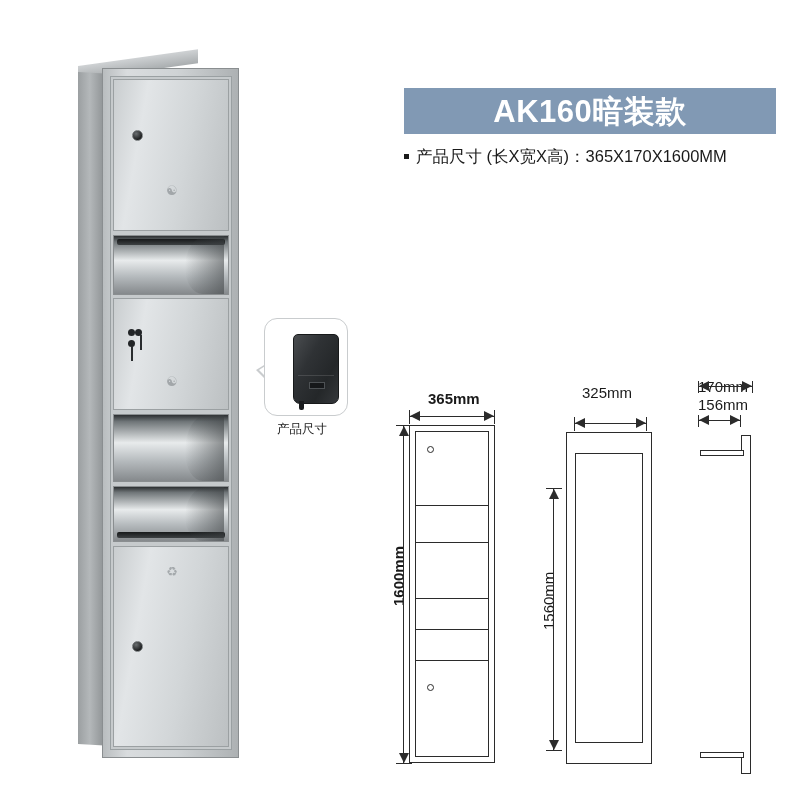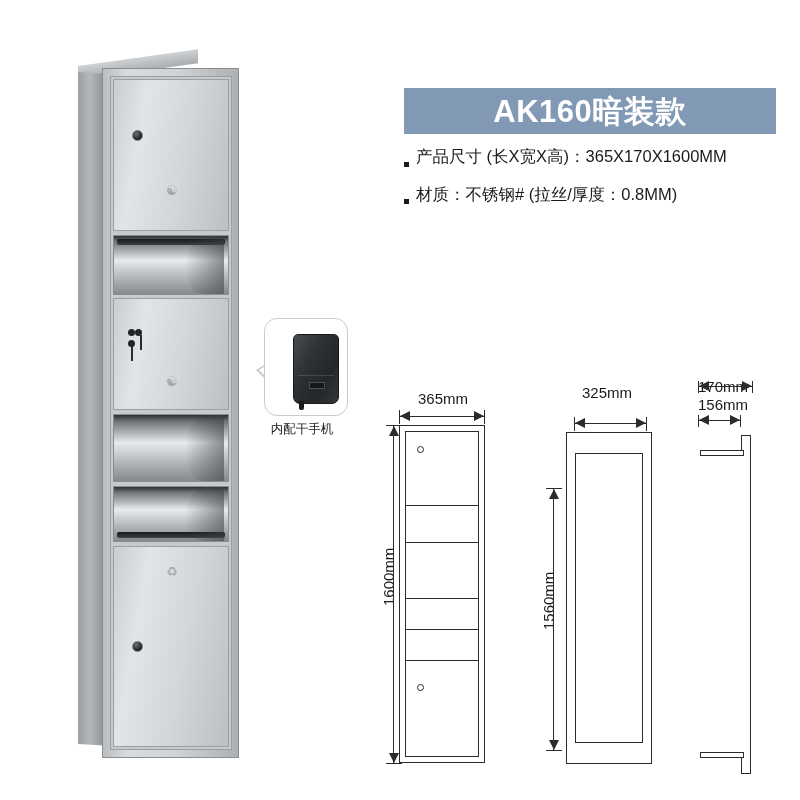--- a/index.html
+++ b/index.html
@@ -39,21 +39,21 @@
 
   
   #spec-list {
     position: absolute;
     left: 404px;
     top: 146px;
     width: 390px;
   }
   .spec-item {
     display: flex;
-    align-items: flex-end;
+    align-items: flex-start;
     margin-bottom: 17px;
     font-size: 16.5px;
     line-height: 1.25;
     white-space: nowrap;
   }
   .spec-bullet {
     width: 5px;
     height: 5px;
     background: #1a1a1a;
     margin-top: 8px;
@@ -343,24 +343,20 @@
 <body>
 
 <div id="title-banner">
   <span class="title-text">AK160暗装款</span>
 </div>
 
 <div id="spec-list">
   <div class="spec-item">
     <span class="spec-bullet"></span>
     <span class="spec-text">产品尺寸 (长X宽X高)：365X170X1600MM</span>
-  </div>
-  <div class="spec-item">
-    <span class="spec-bullet"></span>
-    <span class="spec-text">材质：不锈钢# (拉丝/厚度：0.8MM)</span>
   </div>
 </div>
 
 <div id="product-photo">
   <div class="cab-side-top"></div>
   <div class="cab-side"></div>
 
   <div class="cab-front">
     <div class="cab-inner">
 
@@ -401,24 +397,24 @@
 
 <div id="callout">
   <div class="bubble-tail"></div>
   <div class="bubble-tail-inner"></div>
   <div class="bubble">
     <div class="dryer">
       <div class="dryer-vent"></div>
     </div>
     <div class="dryer-foot"></div>
   </div>
-  <div id="callout-label">内配干手机</div>
-</div>
-
-<div class="tech" style="left:370px; top:360px; width:130px; height:420px;">
+  <div id="callout-label">产品尺寸</div>
+</div>
+
+<div class="tech" style="left:380px; top:360px; width:130px; height:420px;font-weight:bold;">
 
   <div class="dim-label" style="left:48px; top:30px;">365mm</div>
 
   <div class="tick-v" style="left:29px; top:50px;"></div>
   <div class="tick-v" style="left:114px; top:50px;"></div>
   <div class="arrow-h" style="left:30px; top:56px; width:84px;"></div>
   <div class="ah-left" style="left:30px; top:51px;"></div>
   <div class="ah-right" style="left:104px; top:51px;"></div>
 
   <div class="dim-label vert" style="left:10px; top:246px;">1600mm</div>

